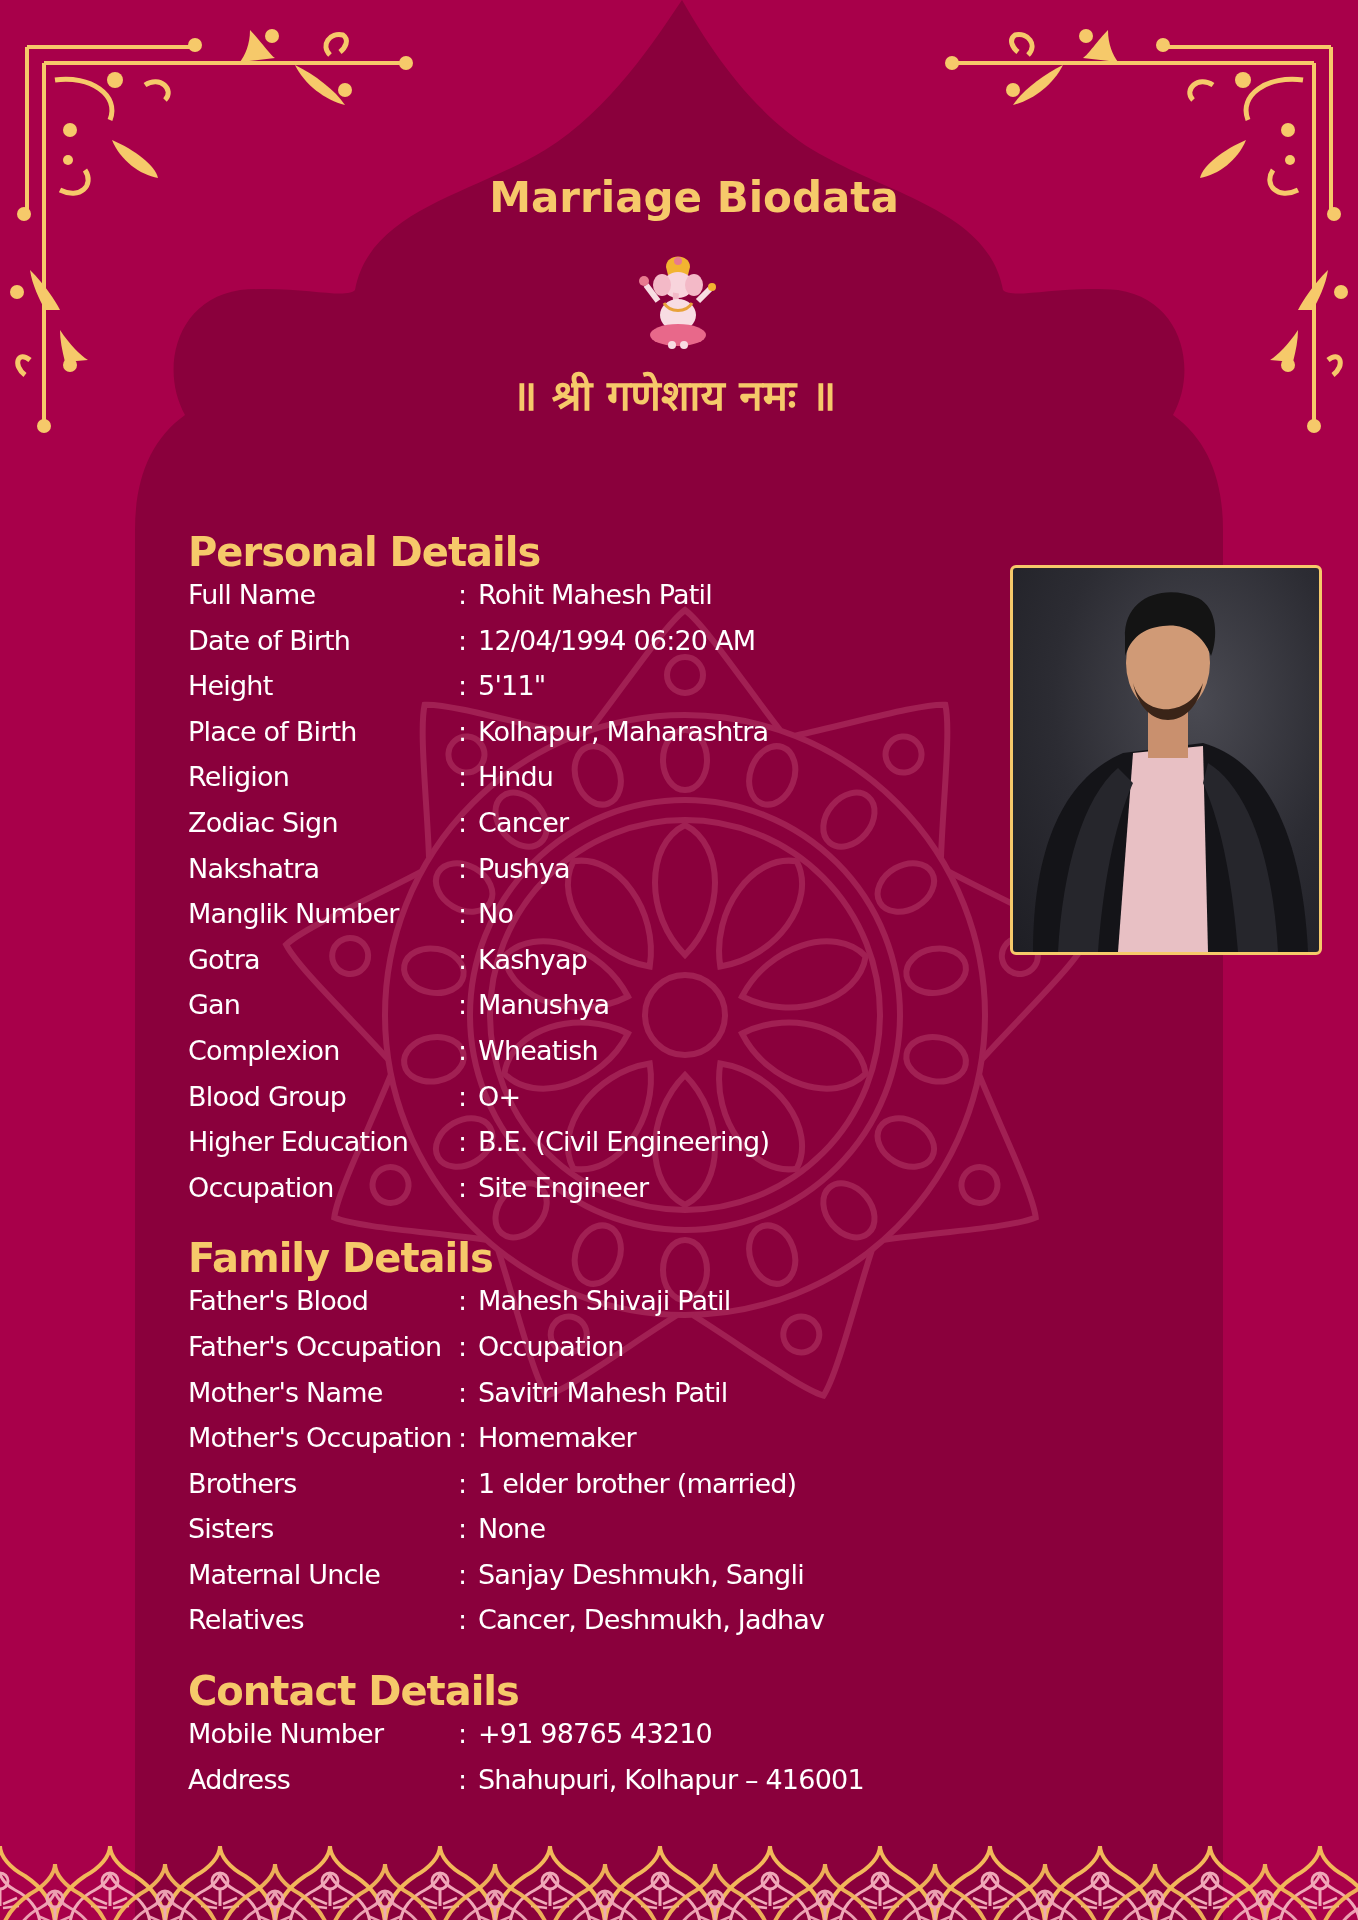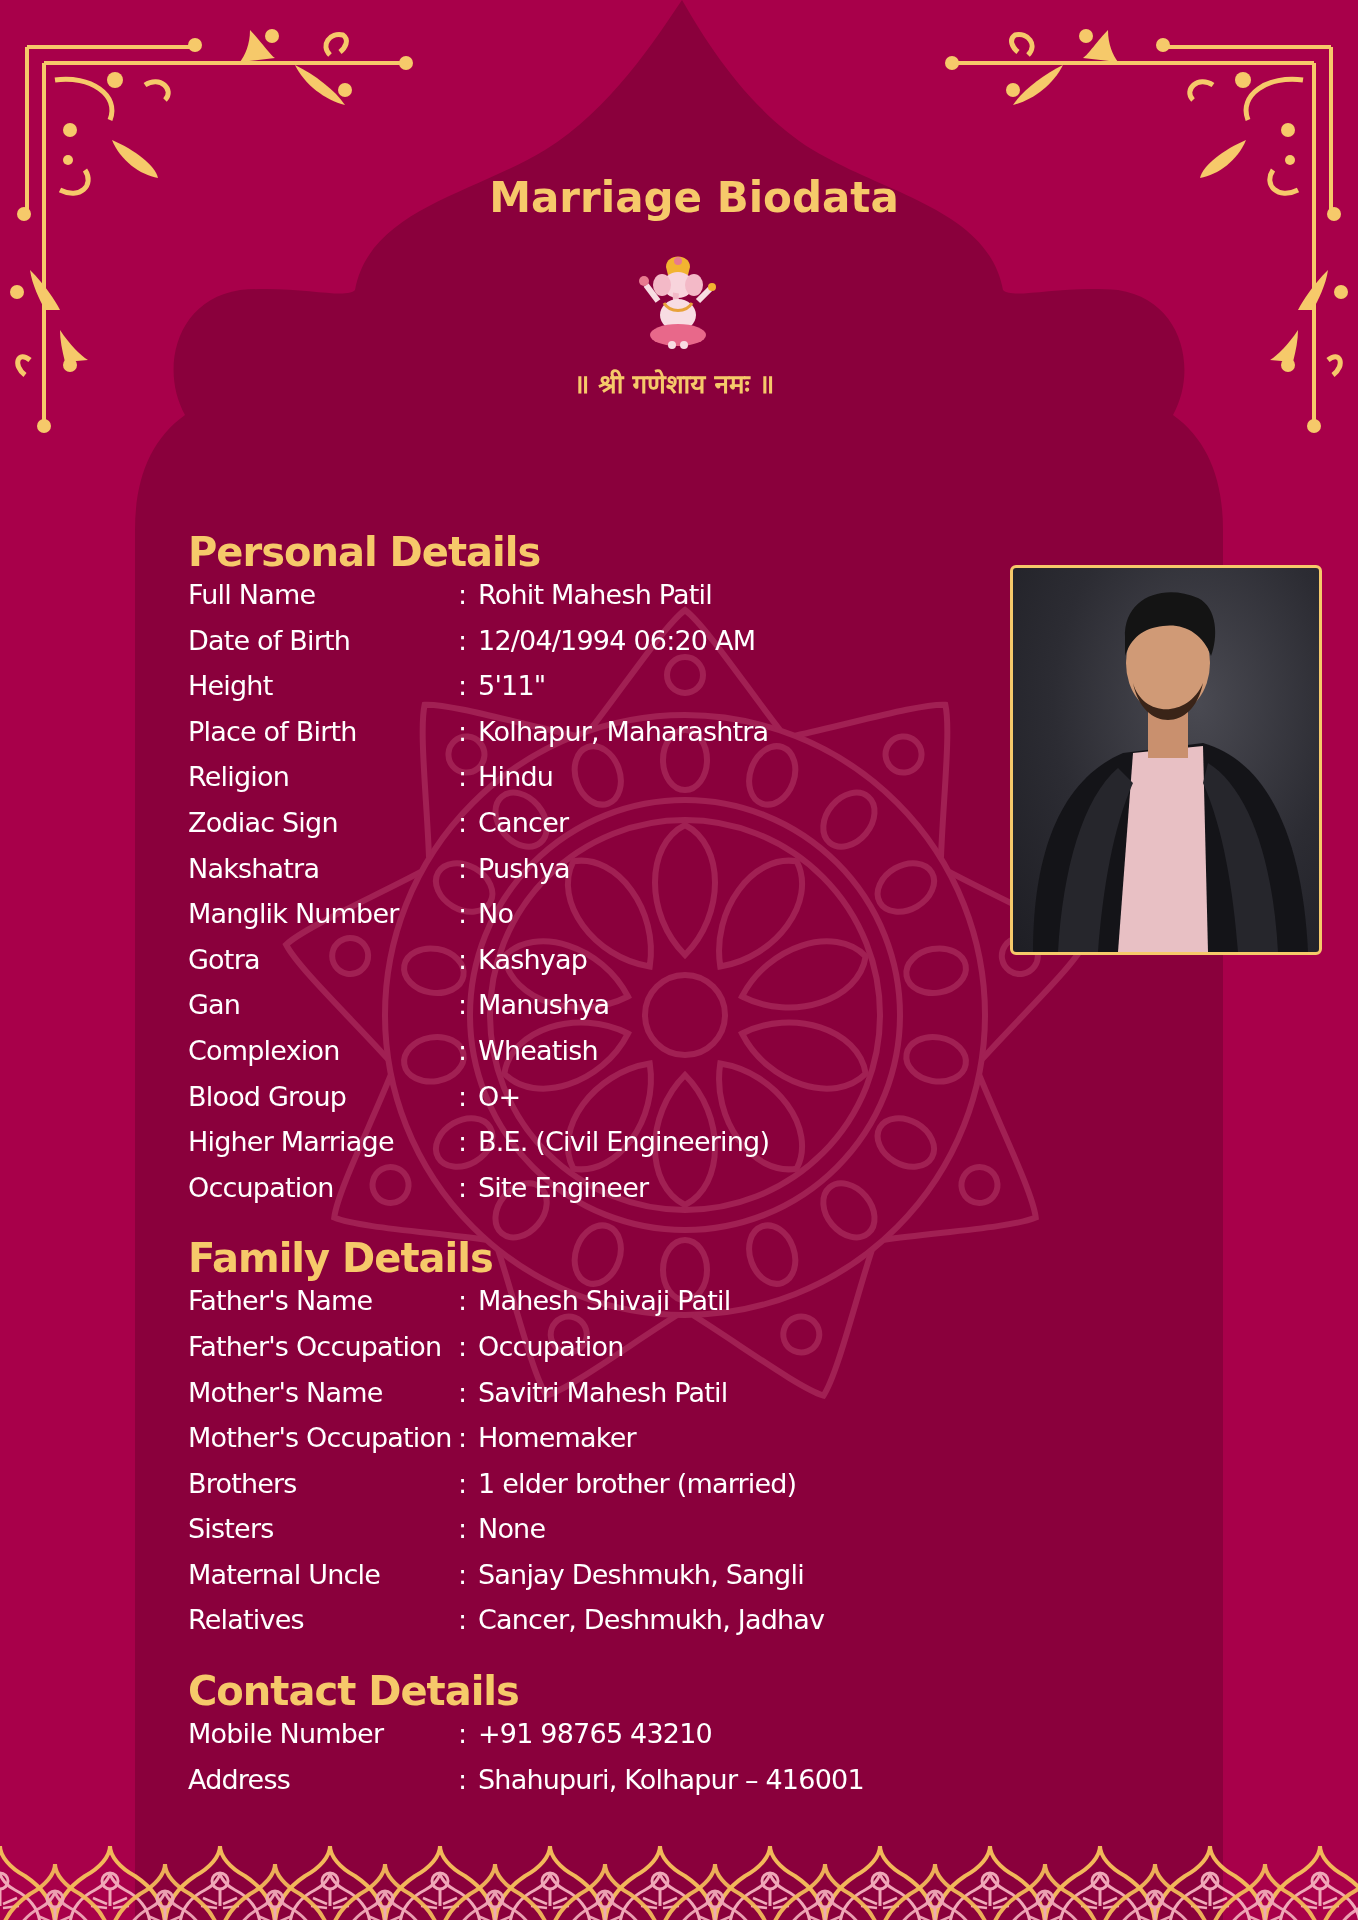--- a/index.html
+++ b/index.html
@@ -14,21 +14,21 @@
   .corner-tr { right:0; top:0; transform:scaleX(-1); }
   .mandala { position:absolute; left:255px; top:605px; width:860px; height:820px; z-index:1; opacity:0.5; }
   .title {
     position:absolute; left:0; top:173px; width:1348px; text-align:center;
     color:#f6c96a; font-size:42px; font-weight:bold; z-index:3;
     font-family:"DejaVu Sans", sans-serif; letter-spacing:0px;margin-left:20px;
   }
   .ganesha { position:absolute; left:630px; top:245px; width:96px; height:106px; z-index:3; }
   .mantra {
     position:absolute; left:0; top:365px; width:1348px; text-align:center;
-    color:#f6c96a; font-size:26px; font-weight:bold; z-index:3;
+    color:#f6c96a; font-size:42px; font-weight:bold; z-index:3;
     font-family:"DejaVu Sans", sans-serif;
   }
   .content { position:absolute; left:188px; top:525px; width:820px; z-index:3; }
   .section-title {
     color:#f6c96a; font-weight:bold; font-size:40px;
     font-family:"DejaVu Sans", sans-serif; letter-spacing:-1px;
     height:54px; line-height:54px; margin:0;
   }
   .row { display:flex; height:45.6px; align-items:flex-start; color:#ffffff; font-size:27px; font-family:"DejaVu Sans", sans-serif; letter-spacing:-0.8px; }
   .row .lbl { width:270px; white-space:nowrap; }
@@ -262,36 +262,36 @@
         <span class="lbl">Complexion</span>
         <span class="sep">:</span>
         <span class="val">Wheatish</span>
       </div>
     <div class="row">
         <span class="lbl">Blood Group</span>
         <span class="sep">:</span>
         <span class="val">O+</span>
       </div>
     <div class="row">
-        <span class="lbl">Higher Marriage</span>
+        <span class="lbl">Higher Education</span>
         <span class="sep">:</span>
         <span class="val">B.E. (Civil Engineering)</span>
       </div>
     <div class="row">
         <span class="lbl">Occupation</span>
         <span class="sep">:</span>
         <span class="val">Site Engineer</span>
       </div>
   </div>
 
   <div class="gap-sec"></div>
   <div class="section-title">Family Details</div>
   <div>
     <div class="row">
-        <span class="lbl">Father's Name</span>
+        <span class="lbl">Father's Blood</span>
         <span class="sep">:</span>
         <span class="val">Mahesh Shivaji Patil</span>
       </div>
     <div class="row">
         <span class="lbl">Father's Occupation</span>
         <span class="sep">:</span>
         <span class="val">Occupation</span>
       </div>
     <div class="row">
         <span class="lbl">Mother's Name</span>

